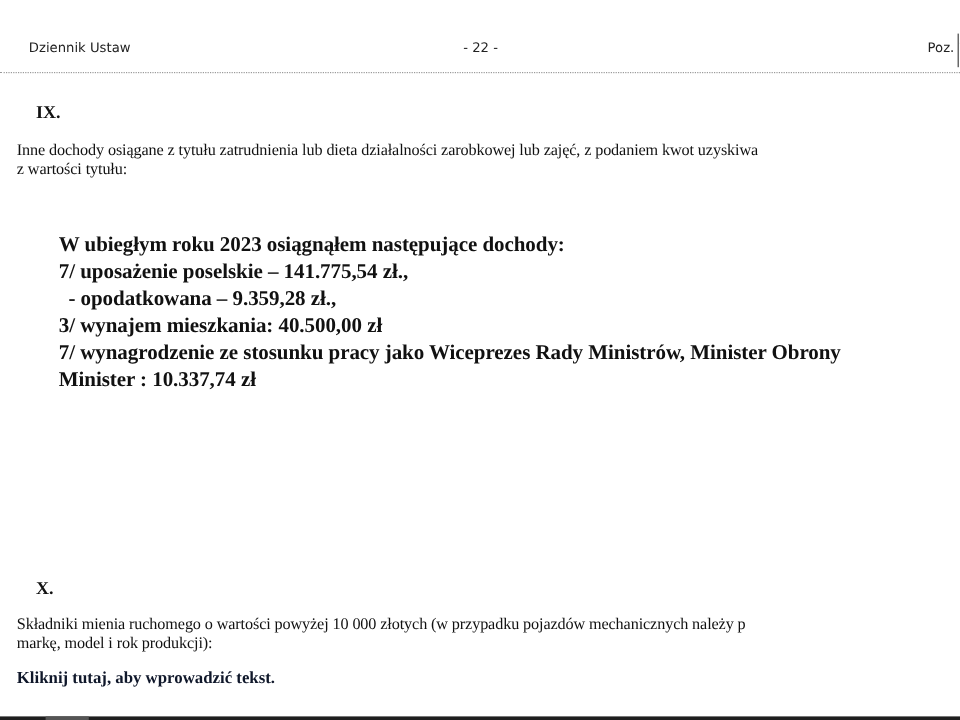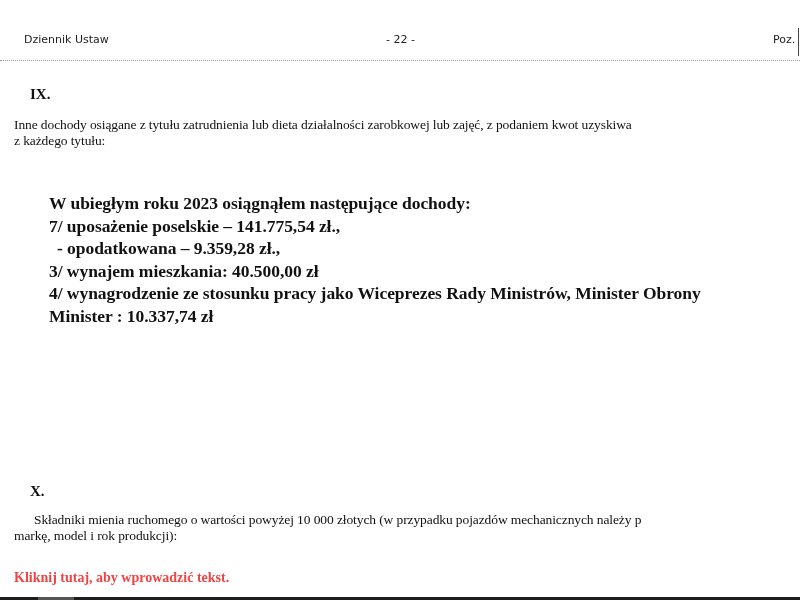--- a/index.html
+++ b/index.html
@@ -31,55 +31,54 @@
       letter-spacing: -0.1px; transform-origin: left top;
     }
     .answer {
       position: absolute; left: 24px; top: 192px; font-weight: bold; font-size: 17.5px;
       line-height: 22.6px; white-space: nowrap; letter-spacing: -0.05px; margin-left: 25px;
     }
     .answer .line { display: block; }
     .answer .indent { padding-left: 8px; }
     .placeholder {
       position: absolute; left: 14px; top: 558px; font-weight: bold; font-size: 14px; white-space: nowrap;
-      color: #ef4444;
-      margin-top: 12px;
+      color: #0f172a;
     }
     .taskbar {
       position: absolute; left: 0; top: 597px; width: 800px; height: 3px; background: #1e1e1e;
     }
     .taskbar-tab {
       position: absolute; left: 38px; top: 0; width: 36px; height: 3px; background: #555;
     }
   </style>
 </head>
 <body>
 
 <div class="page">
   <div class="hdr hdr-left">Dziennik Ustaw</div>
   <div class="hdr hdr-center">- 22 -</div>
   <div class="hdr hdr-right">Poz. 1799</div>
   <div class="hdr-rule"></div>
   <div class="edge-line"></div>
 
   <div class="sec-title serif" style="top:86px;">IX.</div>
   <div class="para serif" style="top:117px;">Inne dochody osiągane z tytułu zatrudnienia lub dieta działalności zarobkowej lub zajęć, z podaniem kwot uzyskiwa</div>
-  <div class="para serif" style="top:133px;">z  każdego tytułu:</div>
+  <div class="para serif" style="top:133px;">z  wartości tytułu:</div>
 
   <div class="answer serif">
     <span class="line">W ubiegłym roku 2023 osiągnąłem następujące dochody:</span>
     <span class="line">7/ uposażenie poselskie – 141.775,54 zł.,</span>
     <span class="line indent">- opodatkowana – 9.359,28 zł.,</span>
     <span class="line">3/ wynajem mieszkania: 40.500,00 zł</span>
-    <span class="line">4/ wynagrodzenie ze stosunku pracy jako Wiceprezes Rady Ministrów, Minister Obrony</span>
+    <span class="line">7/ wynagrodzenie ze stosunku pracy jako Wiceprezes Rady Ministrów, Minister Obrony</span>
     <span class="line">Minister : 10.337,74 zł</span>
   </div>
 
   <div class="sec-title serif" style="top:483px;">X.</div>
-  <div class="para serif" style="top:512px;margin-left:20px;">Składniki mienia ruchomego o wartości powyżej 10 000 złotych (w przypadku pojazdów mechanicznych należy p</div>
+  <div class="para serif" style="top:512px;">Składniki mienia ruchomego o wartości powyżej 10 000 złotych (w przypadku pojazdów mechanicznych należy p</div>
   <div class="para serif" style="top:528px;">markę, model i rok produkcji):</div>
 
   <div class="placeholder serif">Kliknij tutaj, aby wprowadzić tekst.</div>
 
   <div class="taskbar">
     <div class="taskbar-tab"></div>
   </div>
 </div>
 
 </body></html>

